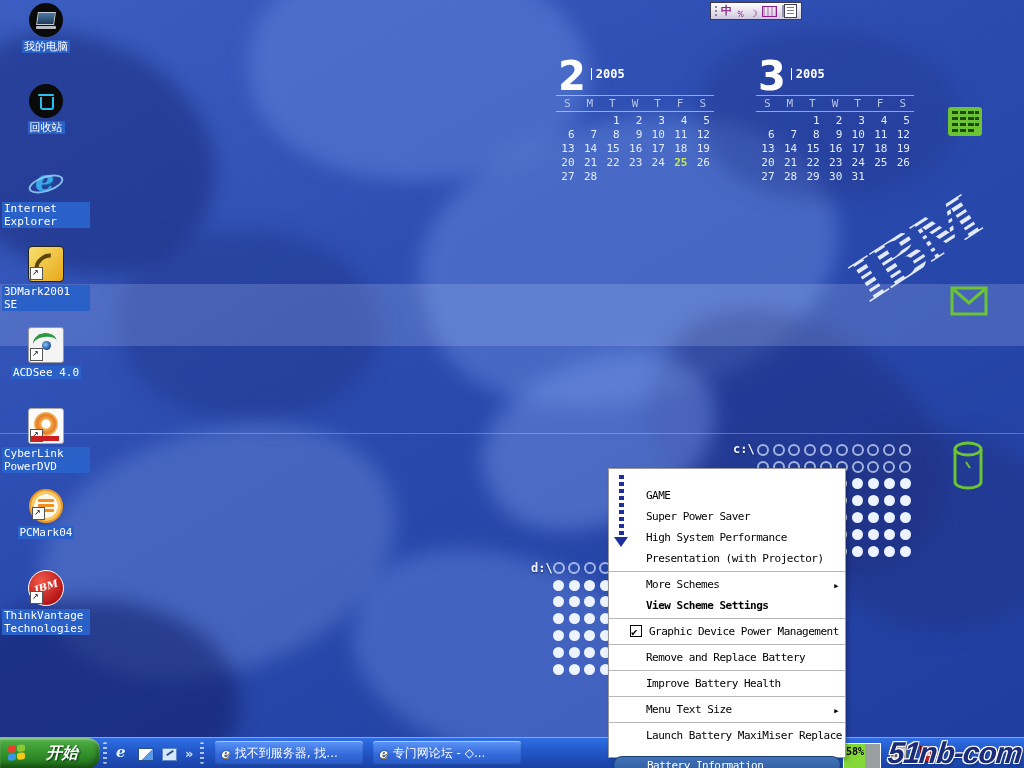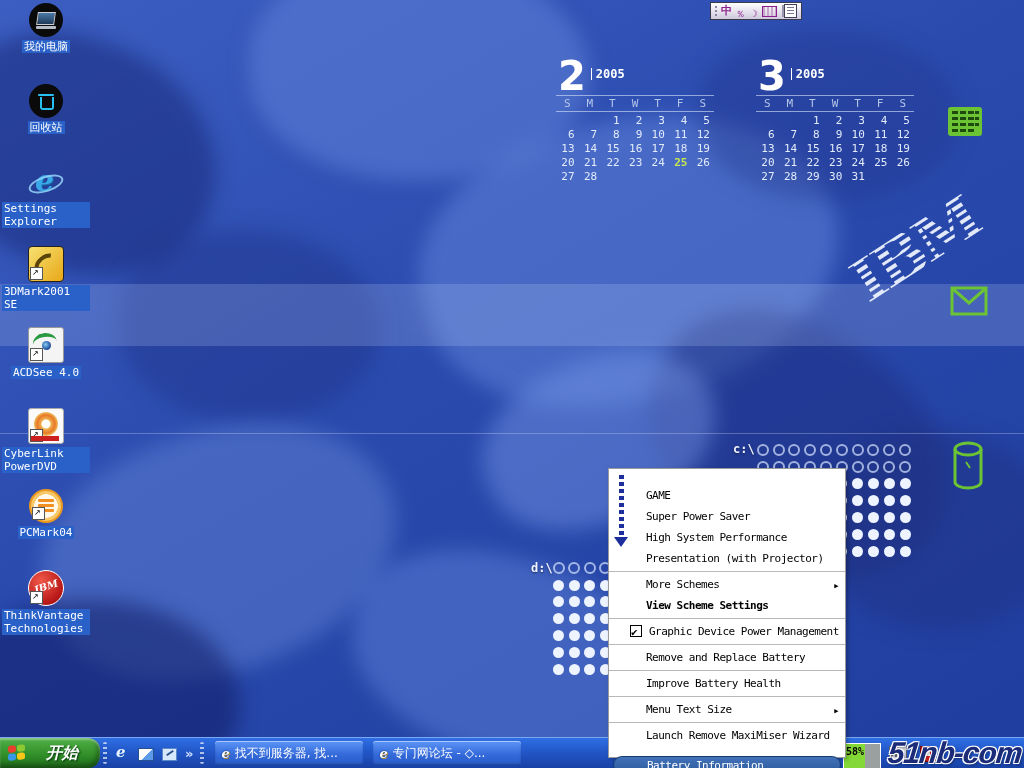--- a/index.html
+++ b/index.html
@@ -440,21 +440,21 @@
     <div class="dicon">
       <div class="dimg t-my-computer"></div>
       <div class="dlabel">我的电脑</div>
     </div>
     <div class="dicon">
       <div class="dimg t-recycle-bin"></div>
       <div class="dlabel">回收站</div>
     </div>
     <div class="dicon">
       <div class="dimg t-internet-explorer"></div>
-      <div class="dlabel">Settings Explorer</div>
+      <div class="dlabel">Internet Explorer</div>
     </div>
     <div class="dicon">
       <div class="dimg t-3dmark">
         <i class="sc"></i>
       </div>
       <div class="dlabel">3DMark2001 SE</div>
     </div>
     <div class="dicon">
       <div class="dimg t-acdsee">
         <i class="sc"></i>
@@ -493,21 +493,21 @@
       <div class="mitem bold"><span class="mlabel">View Scheme Settings</span></div>
       <div class="msep"></div>
       <div class="mitem has-check"><span class="mcheck"></span><span class="mlabel">Graphic Device Power Management</span></div>
       <div class="msep"></div>
       <div class="mitem"><span class="mlabel">Remove and Replace Battery</span></div>
       <div class="msep"></div>
       <div class="mitem"><span class="mlabel">Improve Battery Health</span></div>
       <div class="msep"></div>
       <div class="mitem"><span class="mlabel">Menu Text Size</span><span class="marrow"></span></div>
       <div class="msep"></div>
-      <div class="mitem"><span class="mlabel">Launch Remove MaxiMiser Wizard</span></div>
+      <div class="mitem"><span class="mlabel">Launch Battery MaxiMiser Replace</span></div>
       <div class="mitem hl"><span class="mlabel">Battery Information</span></div>
     </div>
 </div>
 
 <div class="taskbar">
   <div class="start">
     <span class="winflag">
         <i></i>
         <i></i>
         <i></i>

